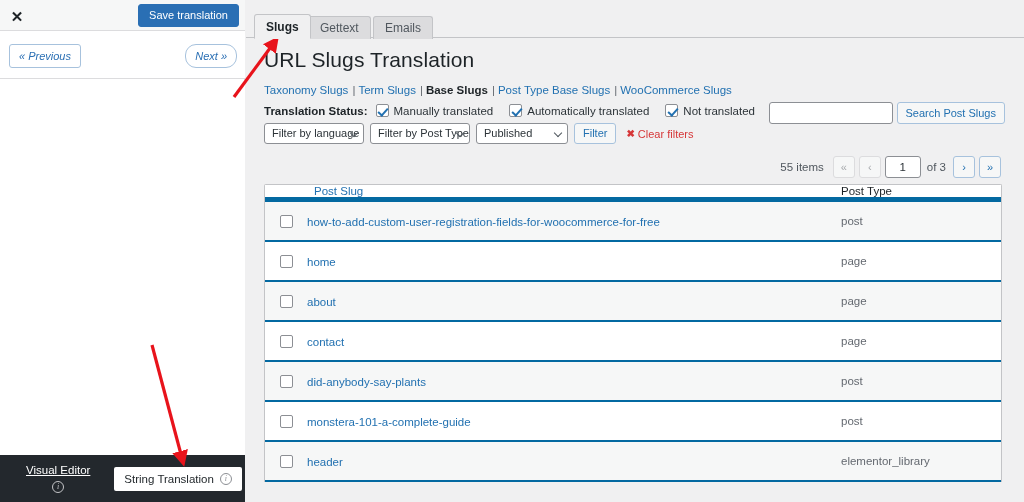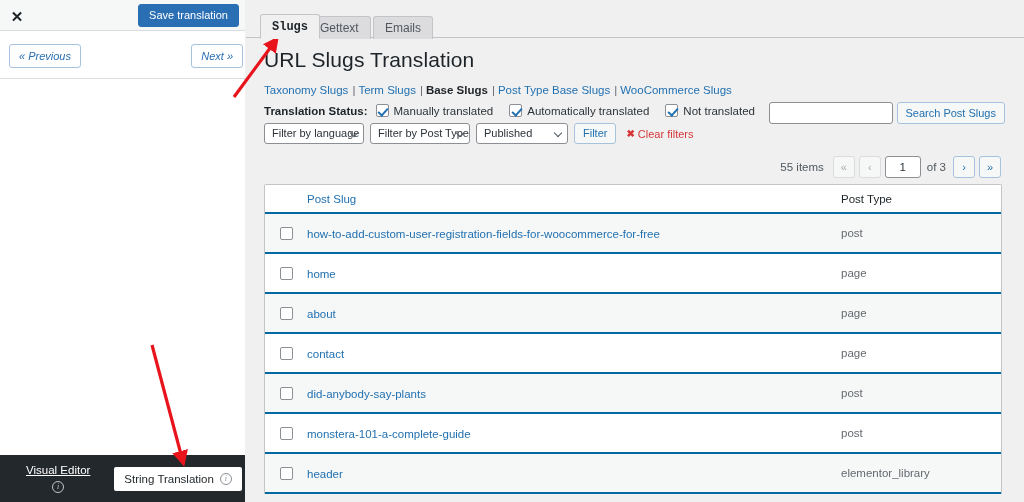--- a/index.html
+++ b/index.html
@@ -62,21 +62,21 @@
     background: #ffffff;
     border: 1px solid #a7c2dd;
     border-radius: 3px;
     color: #2a6fb4;
     font-size: 11px;
     line-height: 22px;
     cursor: pointer;
     white-space: nowrap;
   }
   #prev-button { left: 9px; }
-  #next-button { right: 2px; }
+  #next-button { right: 8px; border-radius: 11px; }
 
   #lp-body {
     position: absolute; left: 0; top: 80px;
     width: 245px; bottom: 47px;
     background: #ffffff;
   }
 
   
   #lp-bottombar {
     position: absolute; left: 0; bottom: 0;
@@ -333,23 +333,24 @@
     border-bottom: none;
     border-radius: 2px 2px 0 0;
   }
   .trow {
     display: flex;
     align-items: center;
     height: 40px;
     border-bottom: 2px solid #0369a1;
   }
   .trow.header {
-    height: 29px;
-    border-bottom: 2px solid #0369a1;
-    background: #ffffff;
+    height: 17px;
+    border-bottom: 5px solid #0369a1;
+    background: #ffffff;
+    gap: 7px;
   }
   .trow.odd { background: #f6f7f7; }
   .trow.even { background: #ffffff; }
   .cell-check {
     width: 42px; flex: none;
     display: flex; align-items: center; justify-content: center;
   }
   .rowcbx {
     width: 13px; height: 13px;
     border: 1px solid #8c8f94;
@@ -410,21 +411,21 @@
       <div id="string-translation-chip">
         <span>String Translation</span>
         <span class="info-icon">i</span>
       </div>
     </div>
   </div>
 
   <div id="main">
 
     <div id="tabstrip">
-      <div class="tab active" id="tab-slugs" style="left:14px;font-family:Liberation Mono, monospace;">Slugs</div>
+      <div class="tab active" id="tab-slugs" style="left:8px;">Slugs</div>
       <div class="tab inactive" id="tab-gettext" style="left:62px;">Gettext</div>
       <div class="tab inactive" id="tab-emails" style="left:127px;">Emails</div>
     </div>
 
     <div id="page-title">URL Slugs Translation</div>
 
     <div id="subnav">
       <a>Taxonomy Slugs</a><span class="sep">|</span><a>Term Slugs</a><span class="sep">|</span><a class="current">Base Slugs</a><span class="sep">|</span><a>Post Type Base Slugs</a><span class="sep">|</span><a>WooCommerce Slugs</a>
     </div>
 

